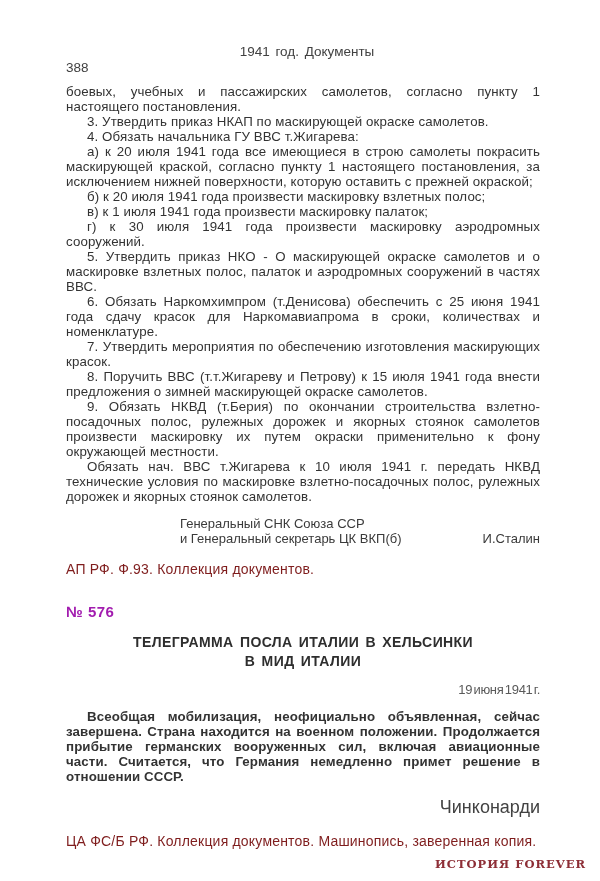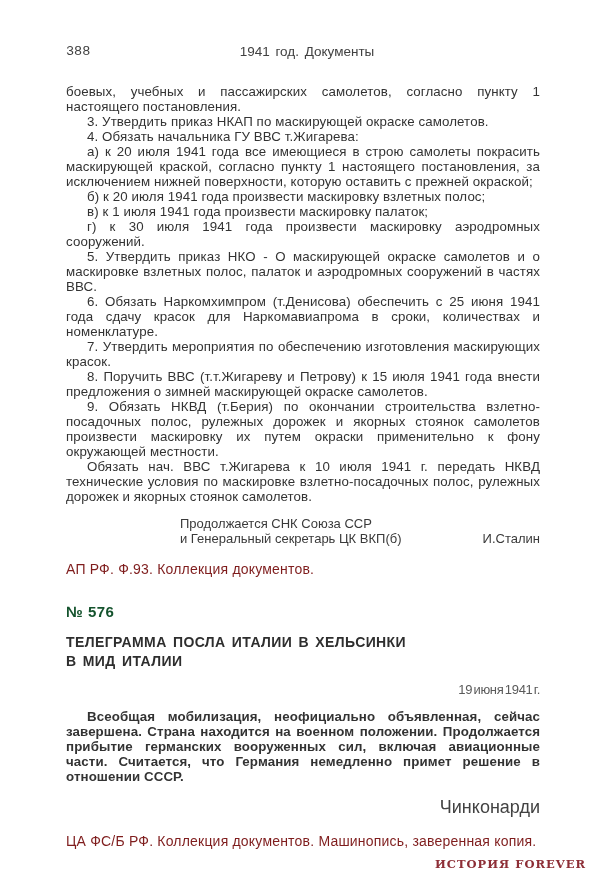--- a/index.html
+++ b/index.html
@@ -22,22 +22,21 @@
   .page-header {
     position: relative;
     height: 16px;
     margin-bottom: 24px;
     font-size: 13.5px;
     color: #414141;
   }
   .page-num {
     position: absolute;
     left: 0;
-    top: 0;
-    font-family: Liberation Mono, monospace;
+    top: 16px;
   }
   .running-title {
     position: absolute;
     left: 8px;
     right: 0;
     top: 0;
     text-align: center;
     word-spacing: 2px;
   }
   
@@ -69,32 +68,33 @@
     font-size: 14px;
     color: #7f1d1d;
     letter-spacing: 0.2px;
   }
   
   .doc-number {
     margin: 0;
     margin-top: 26px;
     font-size: 15px;
     font-weight: bold;
-    color: #14532d;
+    color: #a21caf;
     letter-spacing: 0.5px;
   }
   .doc-title {
     margin: 0;
     margin-top: 13px;
     font-size: 14px;
     font-weight: bold;
     line-height: 19px;
     color: #2e2e2e;
     letter-spacing: 0.4px;
     word-spacing: 2px;
+    text-align: center;
   }
   .doc-date {
     margin-top: 11px;
     font-size: 13px;
     color: #5a5a5a;
     letter-spacing: -0.3px;
     word-spacing: -2px;
     text-align: right;
   }
   .doc576-body { margin-top: 12px; font-weight: bold; }
@@ -136,21 +136,21 @@
     <p class="par ind">г) к 30 июля 1941 года произвести маскировку аэродромных сооружений.</p>
     <p class="par ind">5. Утвердить приказ НКО - О маскирующей окраске самолетов и о маскировке взлетных полос, палаток и аэродромных сооружений в частях ВВС.</p>
     <p class="par ind">6. Обязать Наркомхимпром (т.Денисова) обеспечить с 25 июня 1941 года сдачу красок для Наркомавиапрома в сроки, количествах и номенклатуре.</p>
     <p class="par ind">7. Утвердить мероприятия по обеспечению изготовления маскирующих красок.</p>
     <p class="par ind">8. Поручить ВВС (т.т.Жигареву и Петрову) к 15 июля 1941 года внести предложения о зимней маскирующей окраске самолетов.</p>
     <p class="par ind">9. Обязать НКВД (т.Берия) по окончании строительства взлетно-посадочных полос, рулежных дорожек и якорных стоянок самолетов произвести маскировку их путем окраски применительно к фону окружающей местности.</p>
     <p class="par ind">Обязать нач. ВВС т.Жигарева к 10 июля 1941 г. передать НКВД технические условия по маскировке взлетно-посадочных полос, рулежных дорожек и якорных стоянок самолетов.</p>
 
     <div class="sig-block">
       <div class="sig-roles">
-        <div>Продолжается СНК Союза ССР</div>
+        <div>Генеральный СНК Союза ССР</div>
         <div>и Генеральный секретарь ЦК ВКП(б)</div>
       </div>
       <div class="sig-name">И.Сталин</div>
     </div>
 
     <p class="archive-ref">АП РФ. Ф.93. Коллекция документов.</p>
   </div>
 
   <div>
     <h2 class="doc-number">№ 576</h2>

